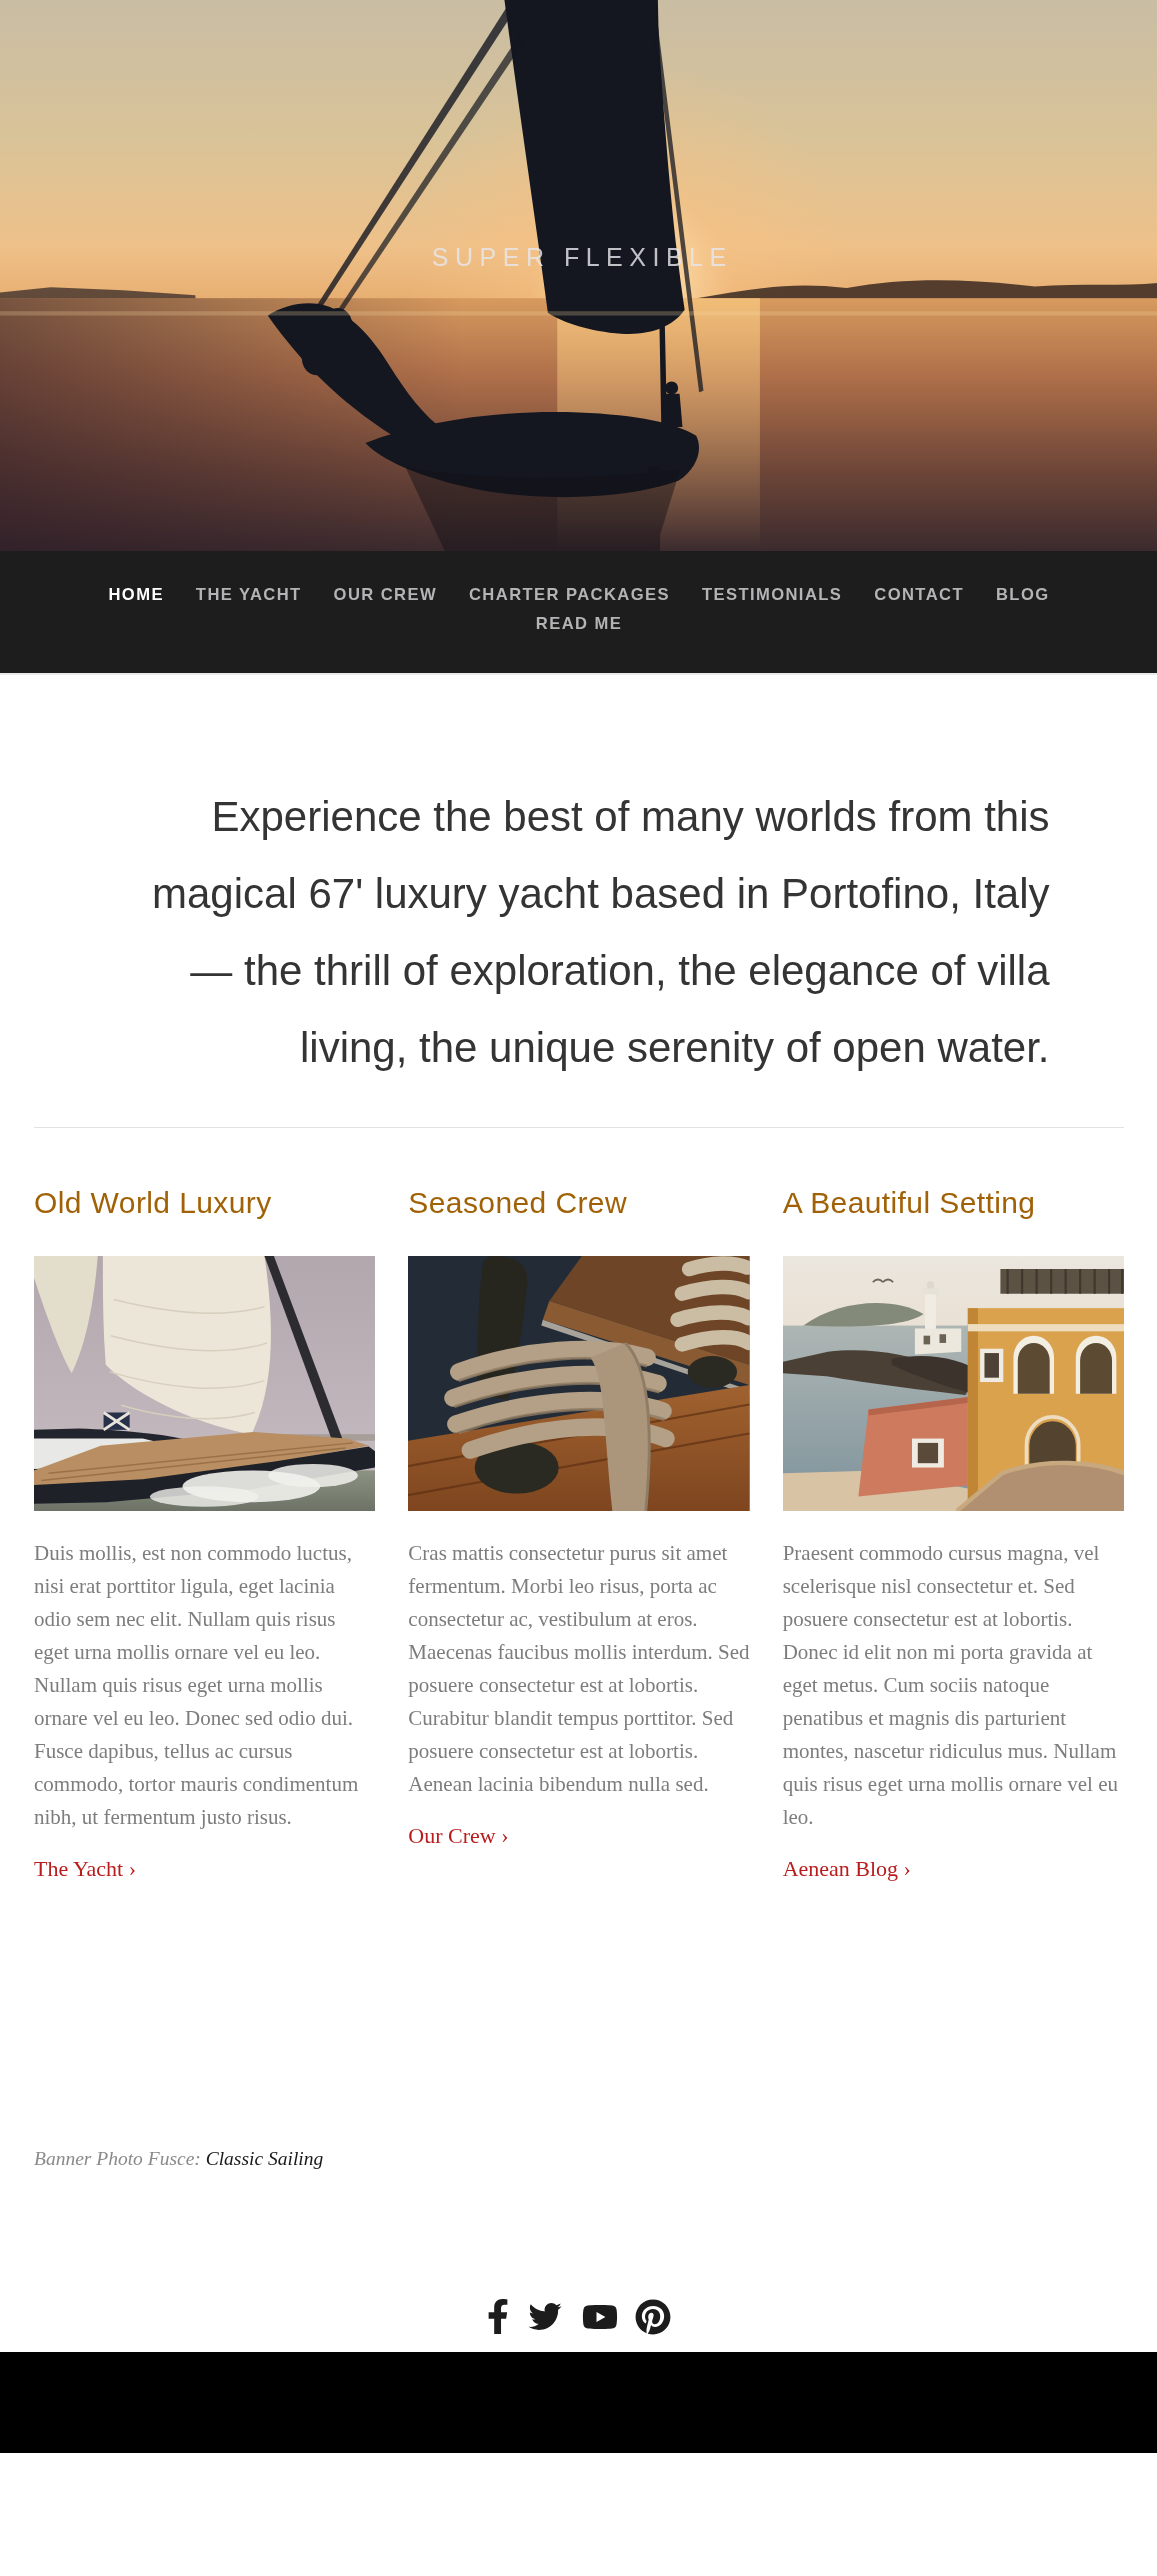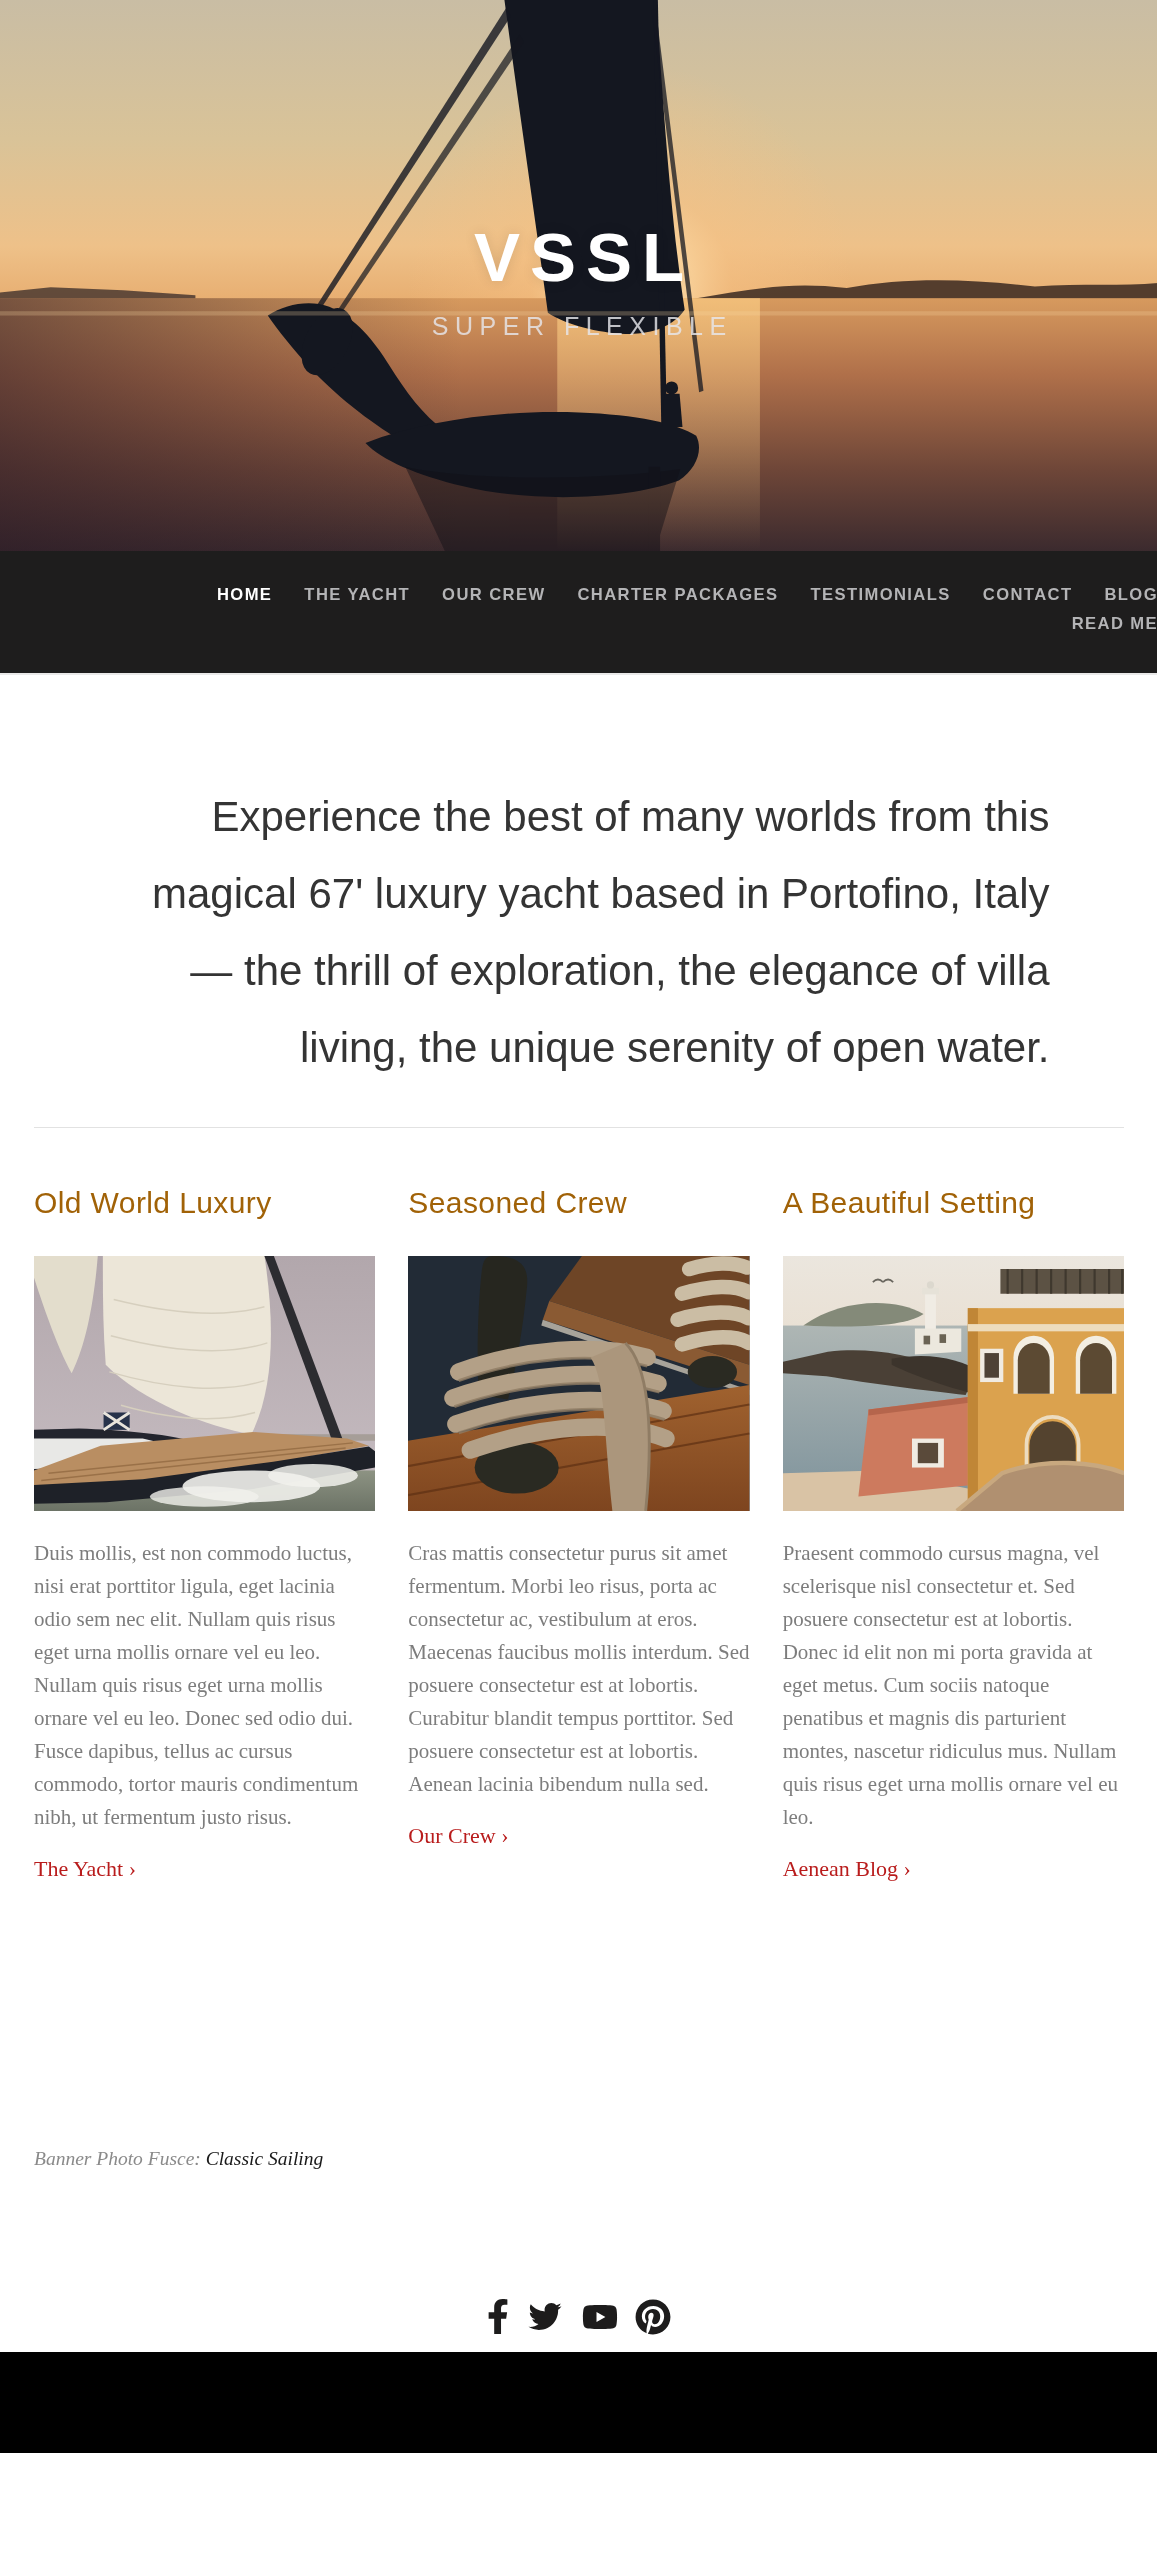--- a/index.html
+++ b/index.html
@@ -19,21 +19,21 @@
     text-shadow:0 0 13px rgba(0,0,0,0.12);
   }
   .hero-subtitle{
     margin-top:20px; color:rgba(230,231,236,0.82);
     font-size:25px; font-weight:400; letter-spacing:6.5px; padding-left:6.5px;
   }
 
   
   .navbar{ width:1158px; height:124px; background:#1e1d1d; padding-top:33px;
            border-bottom:2.2px solid #e9e9e9; }
-  .nav-row{ display:flex; justify-content:flex-end; align-items:center; gap:32px; height:22px; }
+  .nav-row{ display:flex; justify-content:center; align-items:center; gap:32px; height:22px; }
   .nav-row + .nav-row{ margin-top:7px; }
   .nav-item{
     color:#b4b4b6; font-size:16.6px; letter-spacing:1.4px; cursor:pointer;
     font-weight:700; white-space:nowrap;
   }
   .nav-item.active{ color:#ffffff; font-weight:700; }
 
   
   .intro{ padding-top:103px; }
   .intro p{
@@ -125,21 +125,20 @@
       <circle cx="928" cy="536" r="9"></circle>
       <path d="M918,544 L939,544 L943,590 L915,590 Z"></path>
     </g>
     <g fill="#100f16" opacity="0.45">
       <path d="M560,645 C640,663 820,665 940,648 L905,762 L615,762 Z"></path>
       <rect x="896" y="645" width="16" height="117"></rect>
     </g>
     <rect x="0" y="430" width="1600" height="6" fill="#f7d9a4" opacity="0.25"></rect>
   </svg>
   <div class="hero-text">
-    <div class="hero-title">VSSL</div>
     <div class="hero-subtitle">SUPER FLEXIBLE</div>
   </div>
 </header>
 
 <nav class="navbar">
   <div class="nav-row">
     <span class="nav-item active">HOME</span>
     <span class="nav-item">THE YACHT</span>
     <span class="nav-item">OUR CREW</span>
     <span class="nav-item">CHARTER PACKAGES</span>

